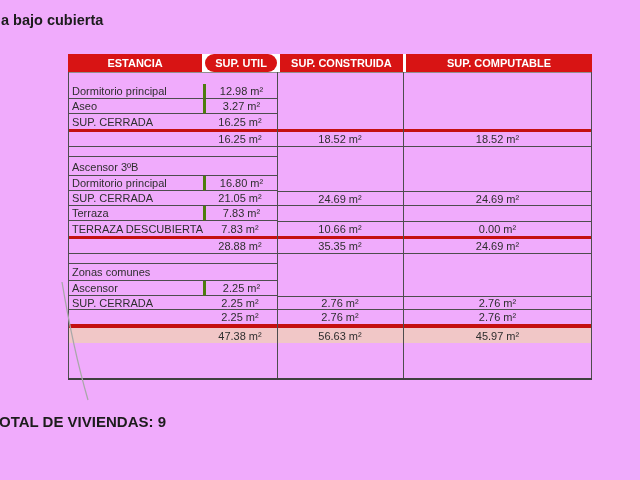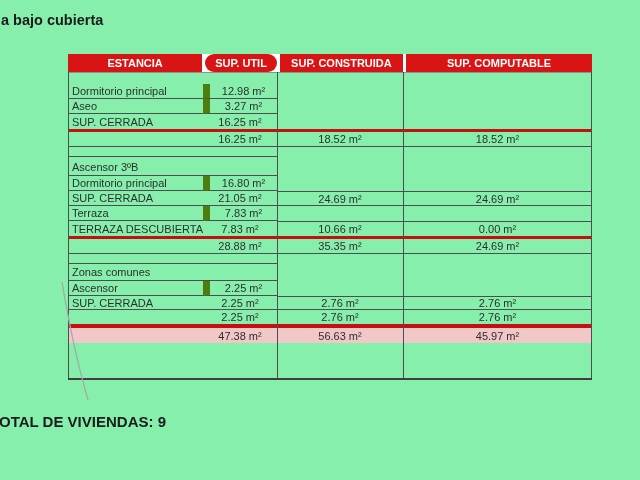--- a/index.html
+++ b/index.html
@@ -1,16 +1,16 @@
 <!DOCTYPE html>
 <html><head>
 <meta charset="utf-8">
 <style>
   html,body{margin:0;padding:0;background:#fff;}
-  .canvas{position:relative;width:640px;height:480px;background:#86efac;overflow:hidden;
+  .canvas{position:relative;width:640px;height:480px;background:#f0abfc;overflow:hidden;
           font-family:"Liberation Sans",sans-serif;color:#2e2e2e;}
   .top-note{position:absolute;left:1px;top:12px;font-size:14.5px;font-weight:bold;color:#1c1c1c;}
   .bottom-note{position:absolute;left:-1px;top:413px;font-size:15px;font-weight:bold;color:#1c1c1c;}
 
   .stable{position:absolute;left:68px;top:54px;width:524px;height:326px;}
   .vline{position:absolute;width:1px;background:#4d4d4d;top:18px;bottom:0;}
   .v0{left:0;} .v1{left:209px;} .v2{left:335px;} .v3{left:523px;}
   .hdrline{position:absolute;left:0;right:0;top:18px;height:1px;background:#909090;}
   .botline{position:absolute;left:0;right:0;bottom:0;height:2px;background:#3f3f3f;}
 
@@ -22,21 +22,21 @@
 
   .row{position:relative;width:524px;box-sizing:border-box;}
   .cell{position:absolute;top:0;bottom:0;display:flex;align-items:center;
         font-size:11px;box-sizing:border-box;white-space:nowrap;overflow:hidden;}
   .c1{left:0;width:135px;} .c2{left:135px;width:74px;}
   .c12{left:0;width:209px;} .c3{left:209px;width:126px;} .c4{left:335px;width:189px;}
   .lbl{padding-left:4px;justify-content:flex-start;}
   .val{justify-content:center;}
   .bb{border-bottom:1px solid #4d4d4d;}
   .bt{border-top:1px solid #4d4d4d;}
-  .bl{border-left:7px solid #4d7c0f;}
+  .bl{border-left:3px solid #4d7c0f;}
   .sect{align-items:flex-end;padding-bottom:2px;padding-left:4px;}
   .redline{width:524px;background:#c41010;}
   .rowbb{border-bottom:1px solid #4d4d4d;}
   .pink{background:#f1c7c7;}
   .pen{position:absolute;left:50px;top:270px;width:50px;height:140px;pointer-events:none;}
 </style>
 </head>
 <body>
 
 <div class="canvas">

